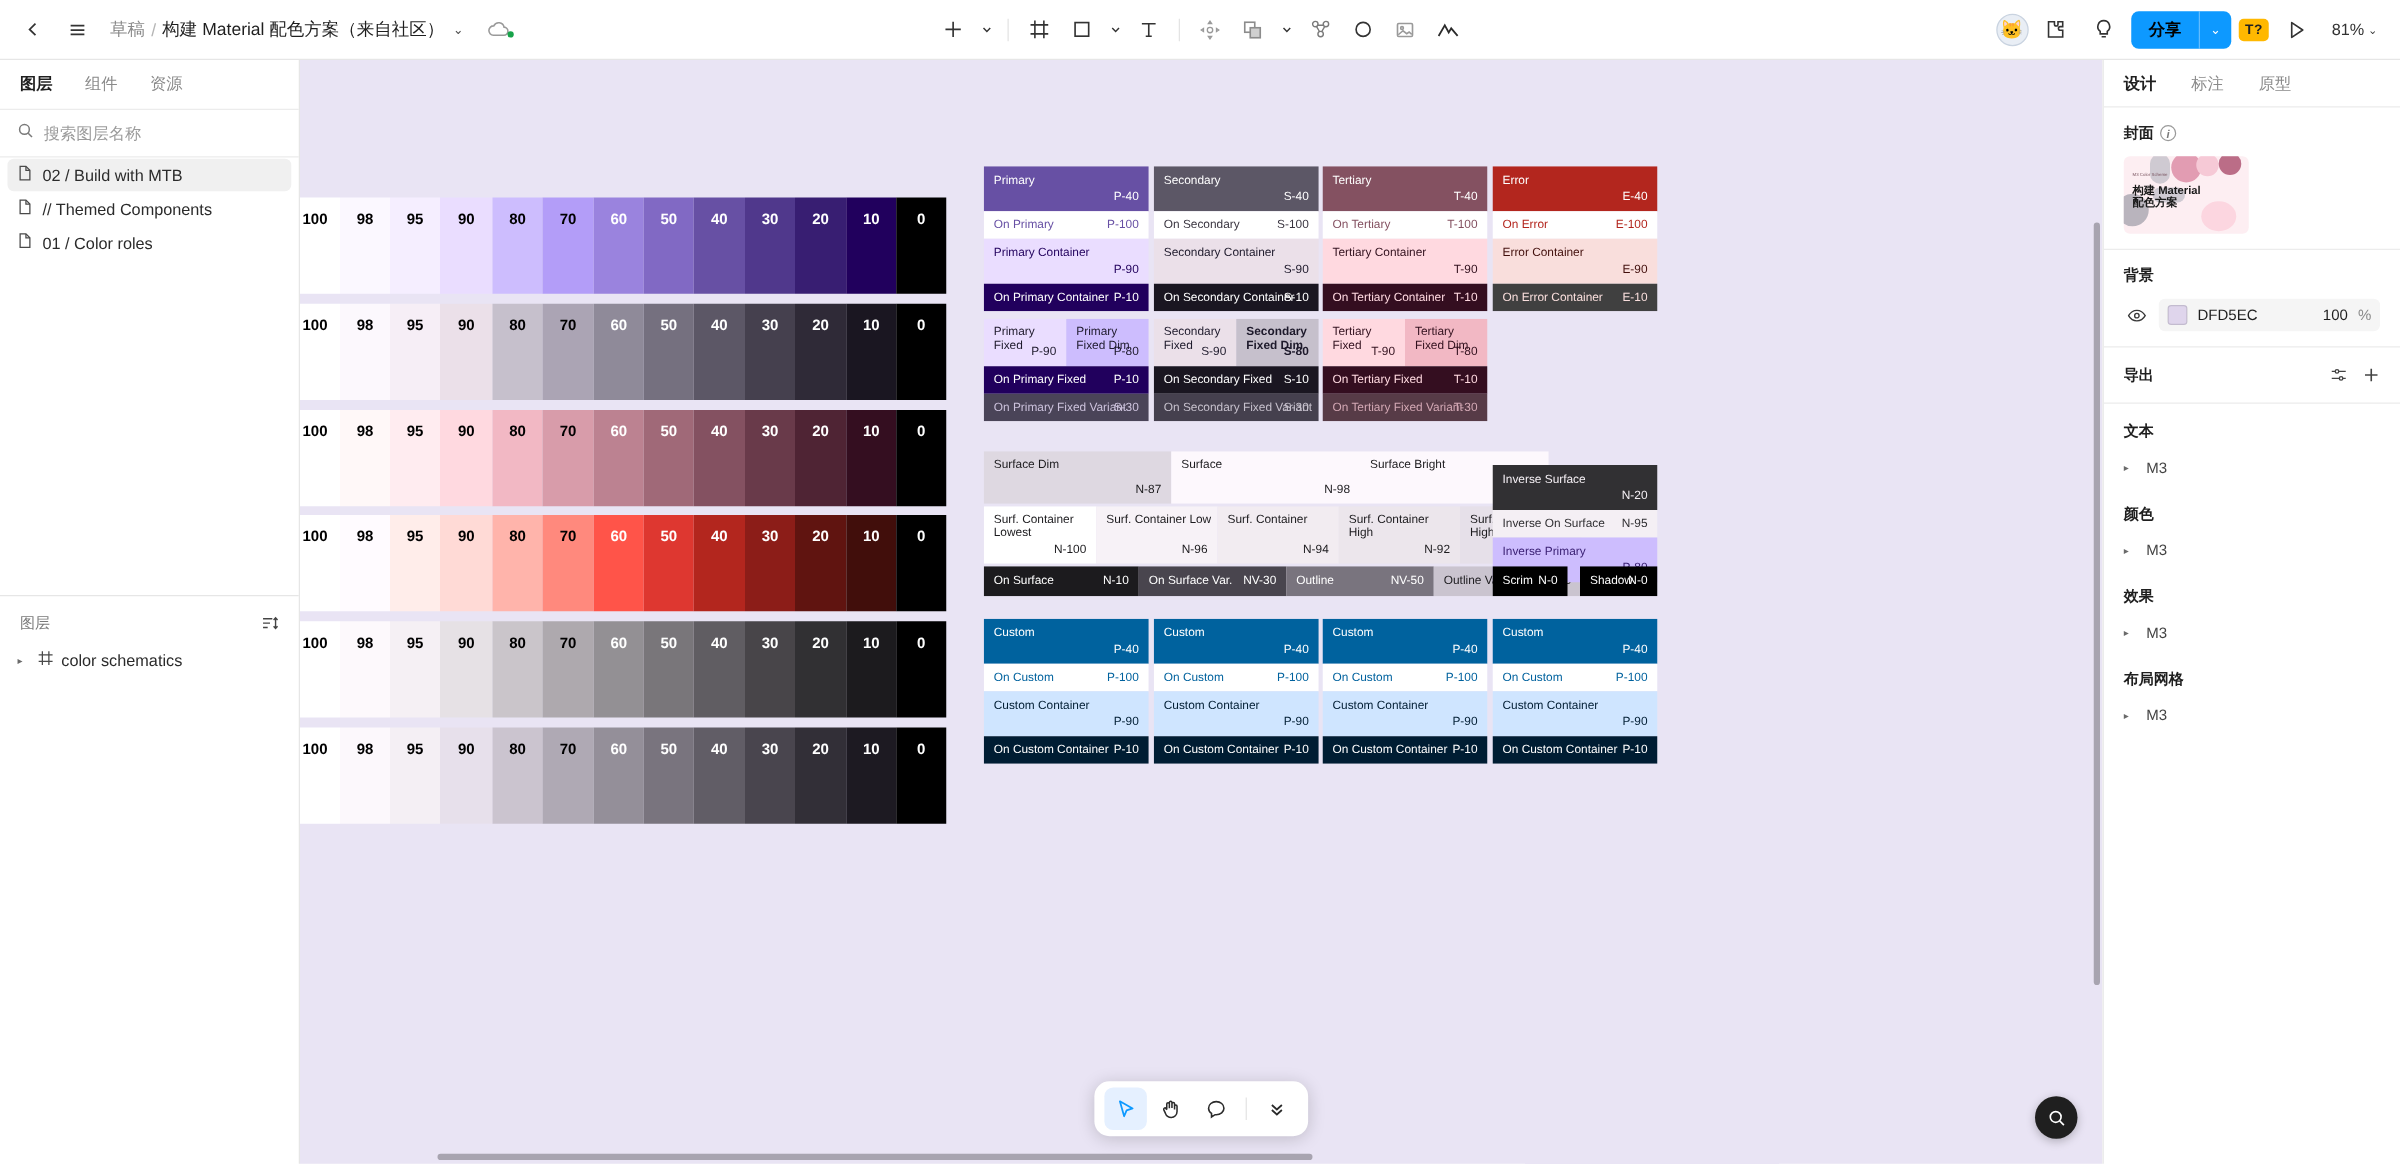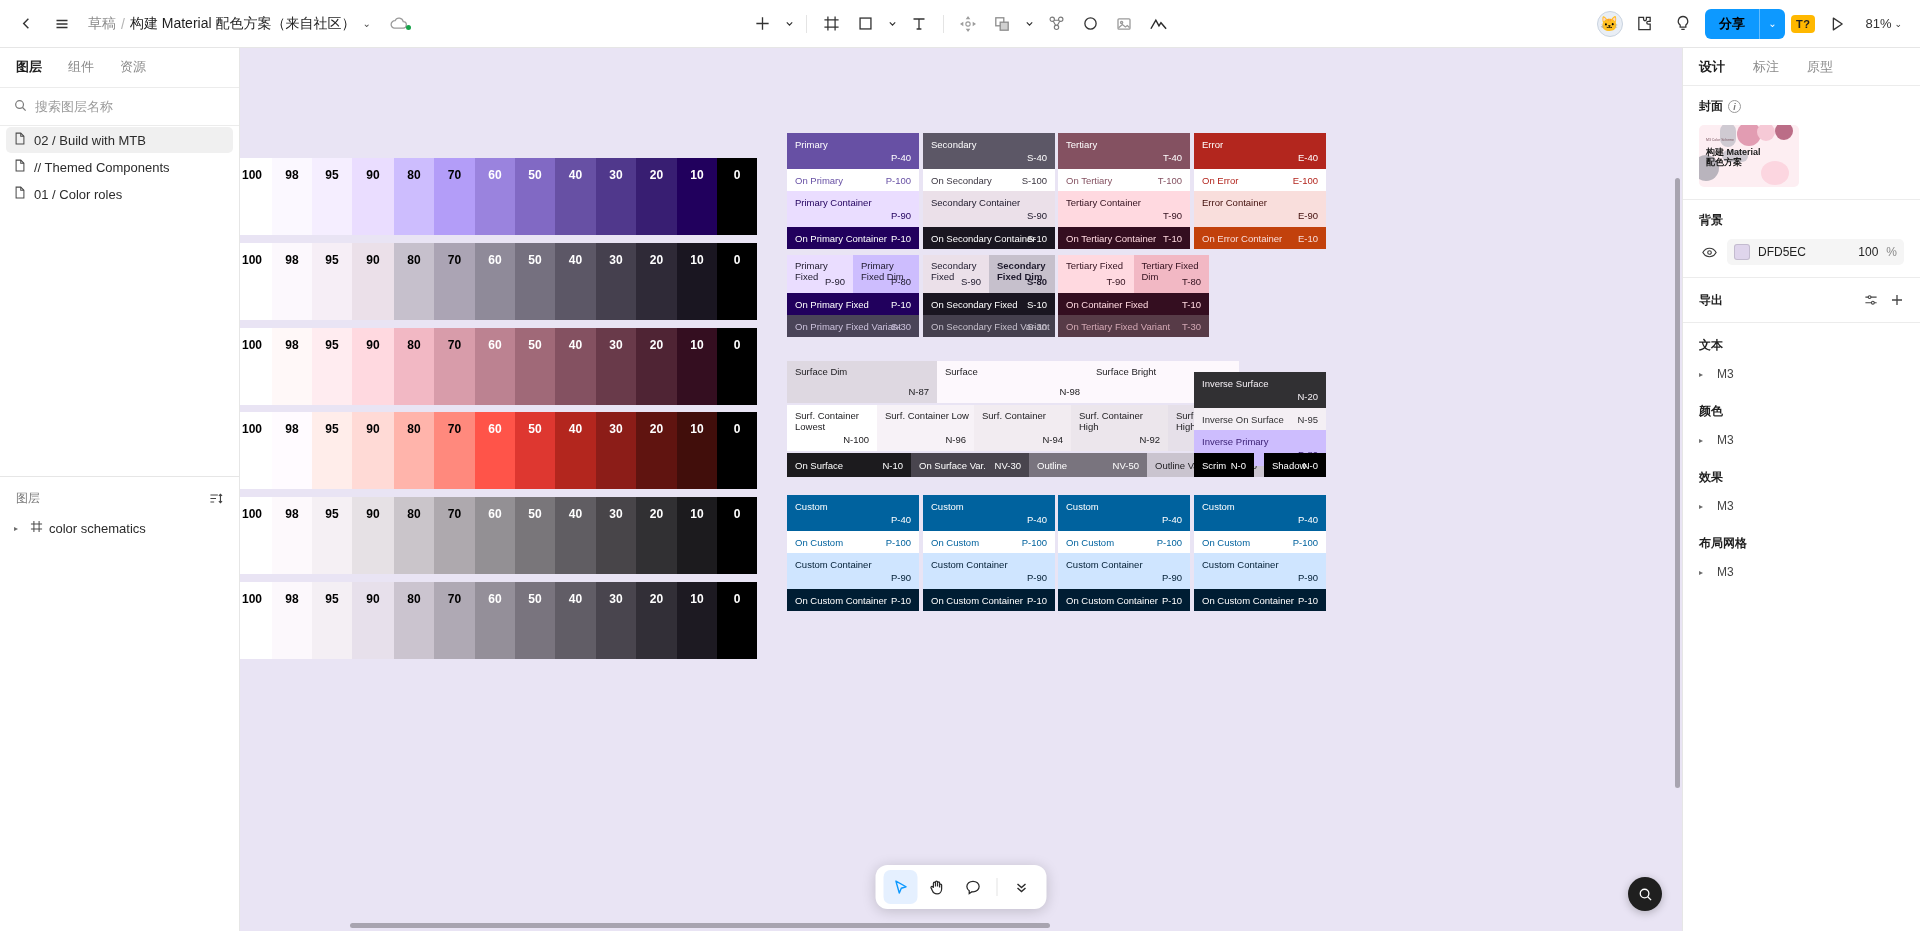--- a/index.html
+++ b/index.html
@@ -751,54 +751,54 @@
         </div>
         <div class="cell" style="height: 36px; background: rgb(255, 217, 224); color: rgb(49, 16, 29);">
           <span class="nm">Tertiary Container</span>
           <span class="tk">T-90</span>
         </div>
         <div class="cell one-line" style="height: 22px; background: rgb(52, 14, 32); color: rgb(255, 217, 224);">
           <span class="nm">On Tertiary Container</span>
           <span class="tk">T-10</span>
         </div>
       </div>
-      <div class="rolebox" style="left: 818px; top: 207px; width: 151px;">
+      <div class="rolebox" style="left: 818px; top: 207px; width: 132px;">
         <div class="splitrow">
           <div class="cell" style="height: 38px; background: rgb(255, 217, 224); color: rgb(49, 16, 29); width: 50%;">
             <span class="nm" style="white-space: normal; right: 4px; line-height: 1.15;">Tertiary Fixed</span>
             <span class="tk">T-90</span>
           </div>
           <div class="cell" style="height: 38px; background: rgb(242, 184, 196); color: rgb(49, 16, 29); width: 50%;">
             <span class="nm" style="white-space: normal; right: 4px; line-height: 1.15;">Tertiary Fixed Dim</span>
             <span class="tk">T-80</span>
           </div>
         </div>
         <div class="cell one-line" style="height: 22px; background: rgb(52, 14, 32); color: rgb(255, 217, 224);">
-          <span class="nm">On Container Fixed</span>
+          <span class="nm">On Tertiary Fixed</span>
           <span class="tk">T-10</span>
         </div>
         <div class="cell one-line" style="height: 22px; background: rgb(87, 59, 71); color: rgb(211, 168, 180);">
           <span class="nm">On Tertiary Fixed Variant</span>
           <span class="tk">T-30</span>
         </div>
       </div>
       <div class="rolebox" style="left: 954px; top: 85px; width: 132px;">
         <div class="cell" style="height: 36px; background: rgb(179, 38, 30); color: rgb(255, 255, 255);">
           <span class="nm">Error</span>
           <span class="tk">E-40</span>
         </div>
         <div class="cell one-line" style="height: 22px; background: rgb(255, 255, 255); color: rgb(179, 38, 30);">
           <span class="nm">On Error</span>
           <span class="tk">E-100</span>
         </div>
         <div class="cell" style="height: 36px; background: rgb(249, 222, 220); color: rgb(65, 14, 11);">
           <span class="nm">Error Container</span>
           <span class="tk">E-90</span>
         </div>
-        <div class="cell one-line" style="height: 22px; background: #c2410c; color: rgb(249, 222, 220);">
+        <div class="cell one-line" style="height: 22px; background: #404040; color: rgb(249, 222, 220);">
           <span class="nm">On Error Container</span>
           <span class="tk">E-10</span>
         </div>
       </div>
       <div class="rolebox" style="left: 547px; top: 313px; display: flex;">
         <div class="cell" style="height: 42px; background: rgb(222, 216, 225); color: rgb(28, 27, 30); width: 150px;">
           <span class="nm" style="white-space: normal; right: 4px; line-height: 1.15;">Surface Dim</span>
           <span class="tk">N-87</span>
         </div>
         <div class="cell" style="height: 42px; background: rgb(253, 248, 253); color: rgb(28, 27, 30); width: 151px;">

